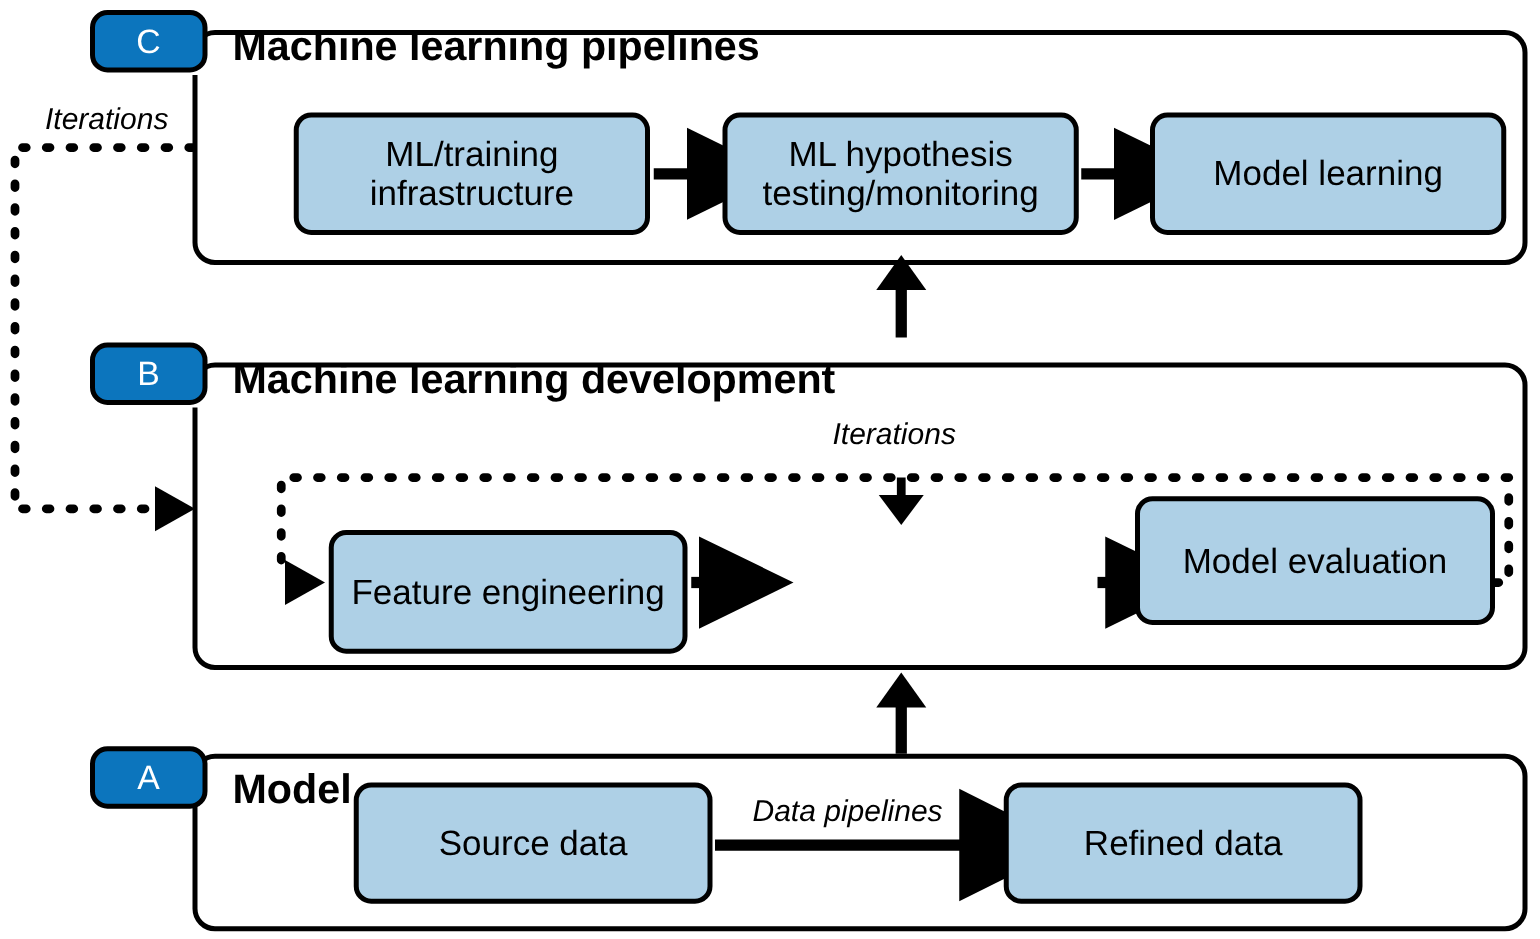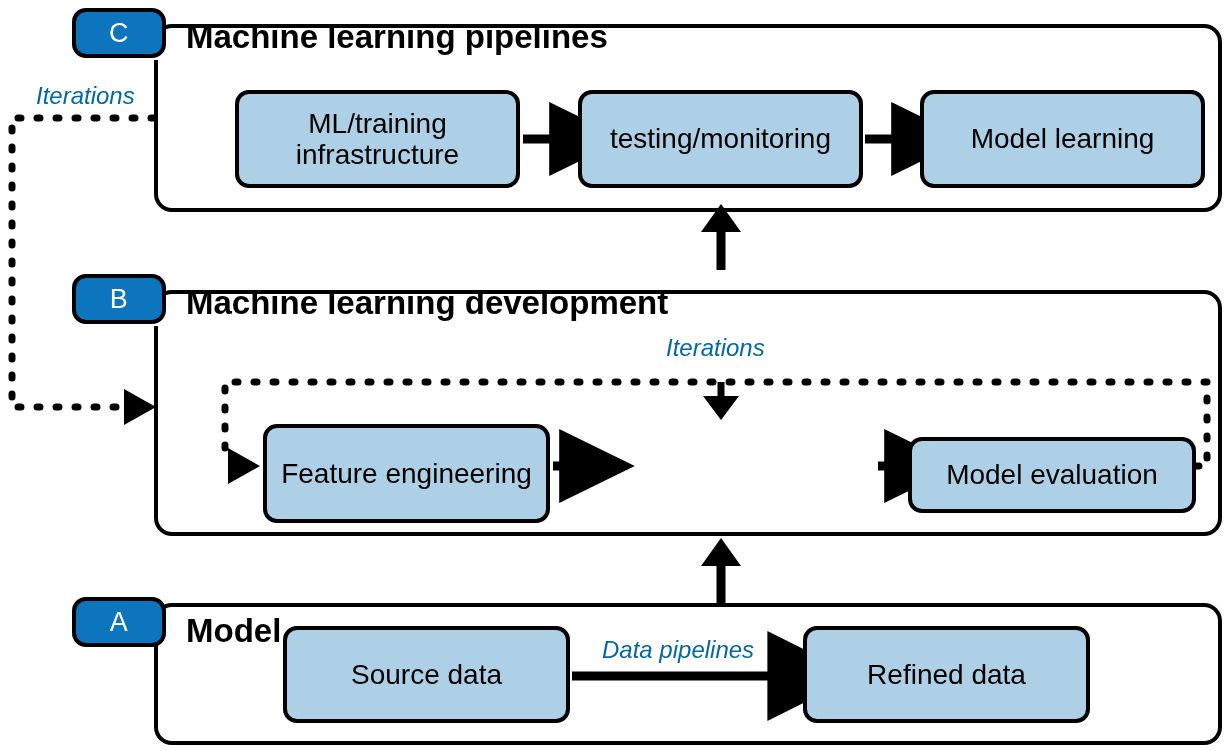--- a/index.html
+++ b/index.html
@@ -56,21 +56,21 @@
     line-height:1.12;
     padding:2px 8px;
     z-index:4;
   }
   .pbox span{display:block;}
   
   .elabel{
     position:absolute;
     font-size:24px;
     font-style:italic;
-    color:#0369a1;
+    color:#000000;
     white-space:nowrap;
     z-index:5;
     line-height:1;
   }
   
   .mask{position:absolute;background:#ffffff;z-index:5;}
 </style>
 </head>
 <body>
 
@@ -142,20 +142,21 @@
 
   <div class="pbox" style="left:235px;top:90px;width:285px;height:98px;">
     <span>
       <span>ML/training</span>
       <span>infrastructure</span>
     </span>
   </div>
 
   <div class="pbox" style="left:578px;top:90px;width:285px;height:98px;">
     <span>
+      <span>ML hypothesis</span>
       <span>testing/monitoring</span>
     </span>
   </div>
 
   <div class="pbox" style="left:920px;top:90px;width:285px;height:98px;">
     <span>
       <span>Model learning</span>
     </span>
   </div>
 
@@ -171,21 +172,21 @@
 
   <div class="elabel" style="left:666px;top:336px;">Iterations</div>
 
   <div class="pbox" style="left:263px;top:424px;width:287px;height:99px;">
     <span>
       <span>Feature engineering</span>
     </span>
   </div>
 
 
-  <div class="pbox" style="left:908px;top:437px;width:288px;height:76px;">
+  <div class="pbox" style="left:908px;top:397px;width:288px;height:103px;">
     <span>
       <span>Model evaluation</span>
     </span>
   </div>
 
   <div class="panel" style="left:154px;top:603px;width:1068px;height:142px;"></div>
 
   <div class="mask" style="left:150px;top:591px;width:14px;height:48px;"></div>
 
   <div class="badge" style="left:72px;top:597px;">

